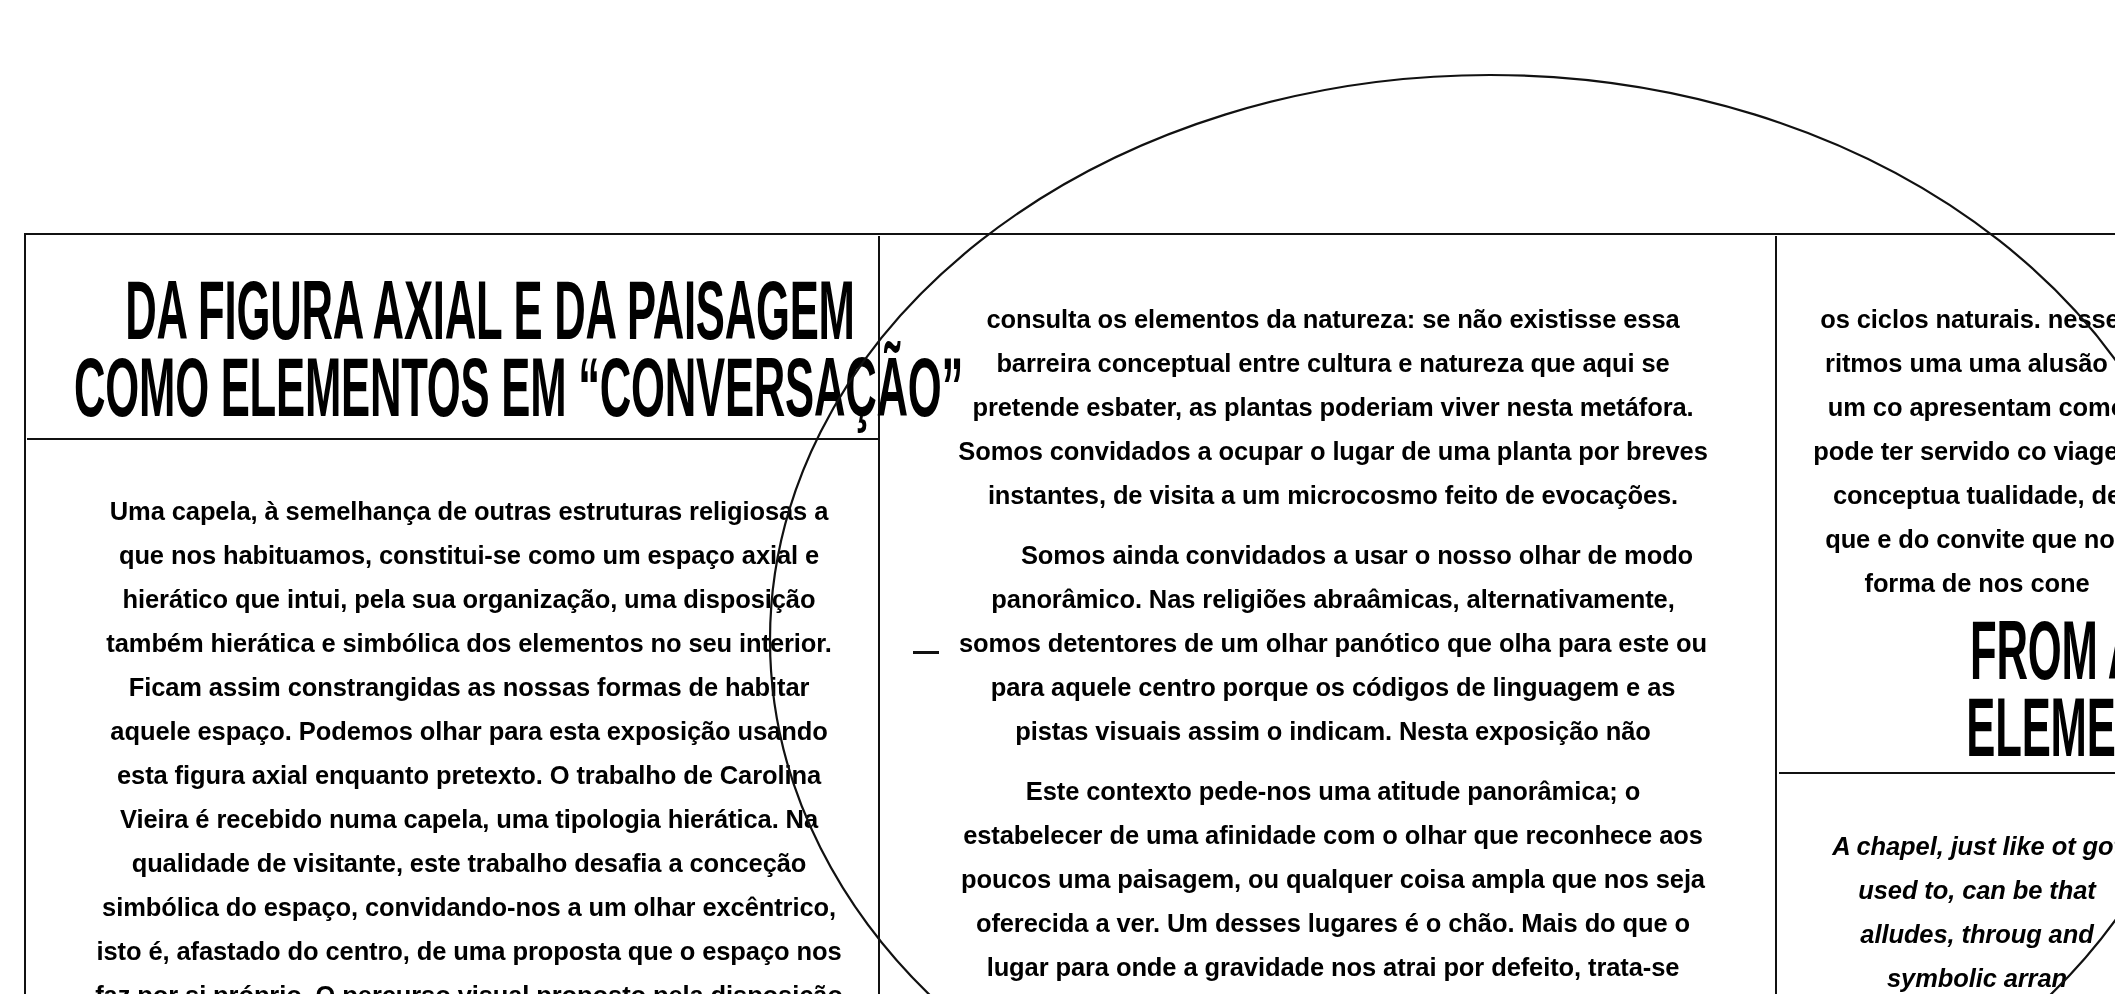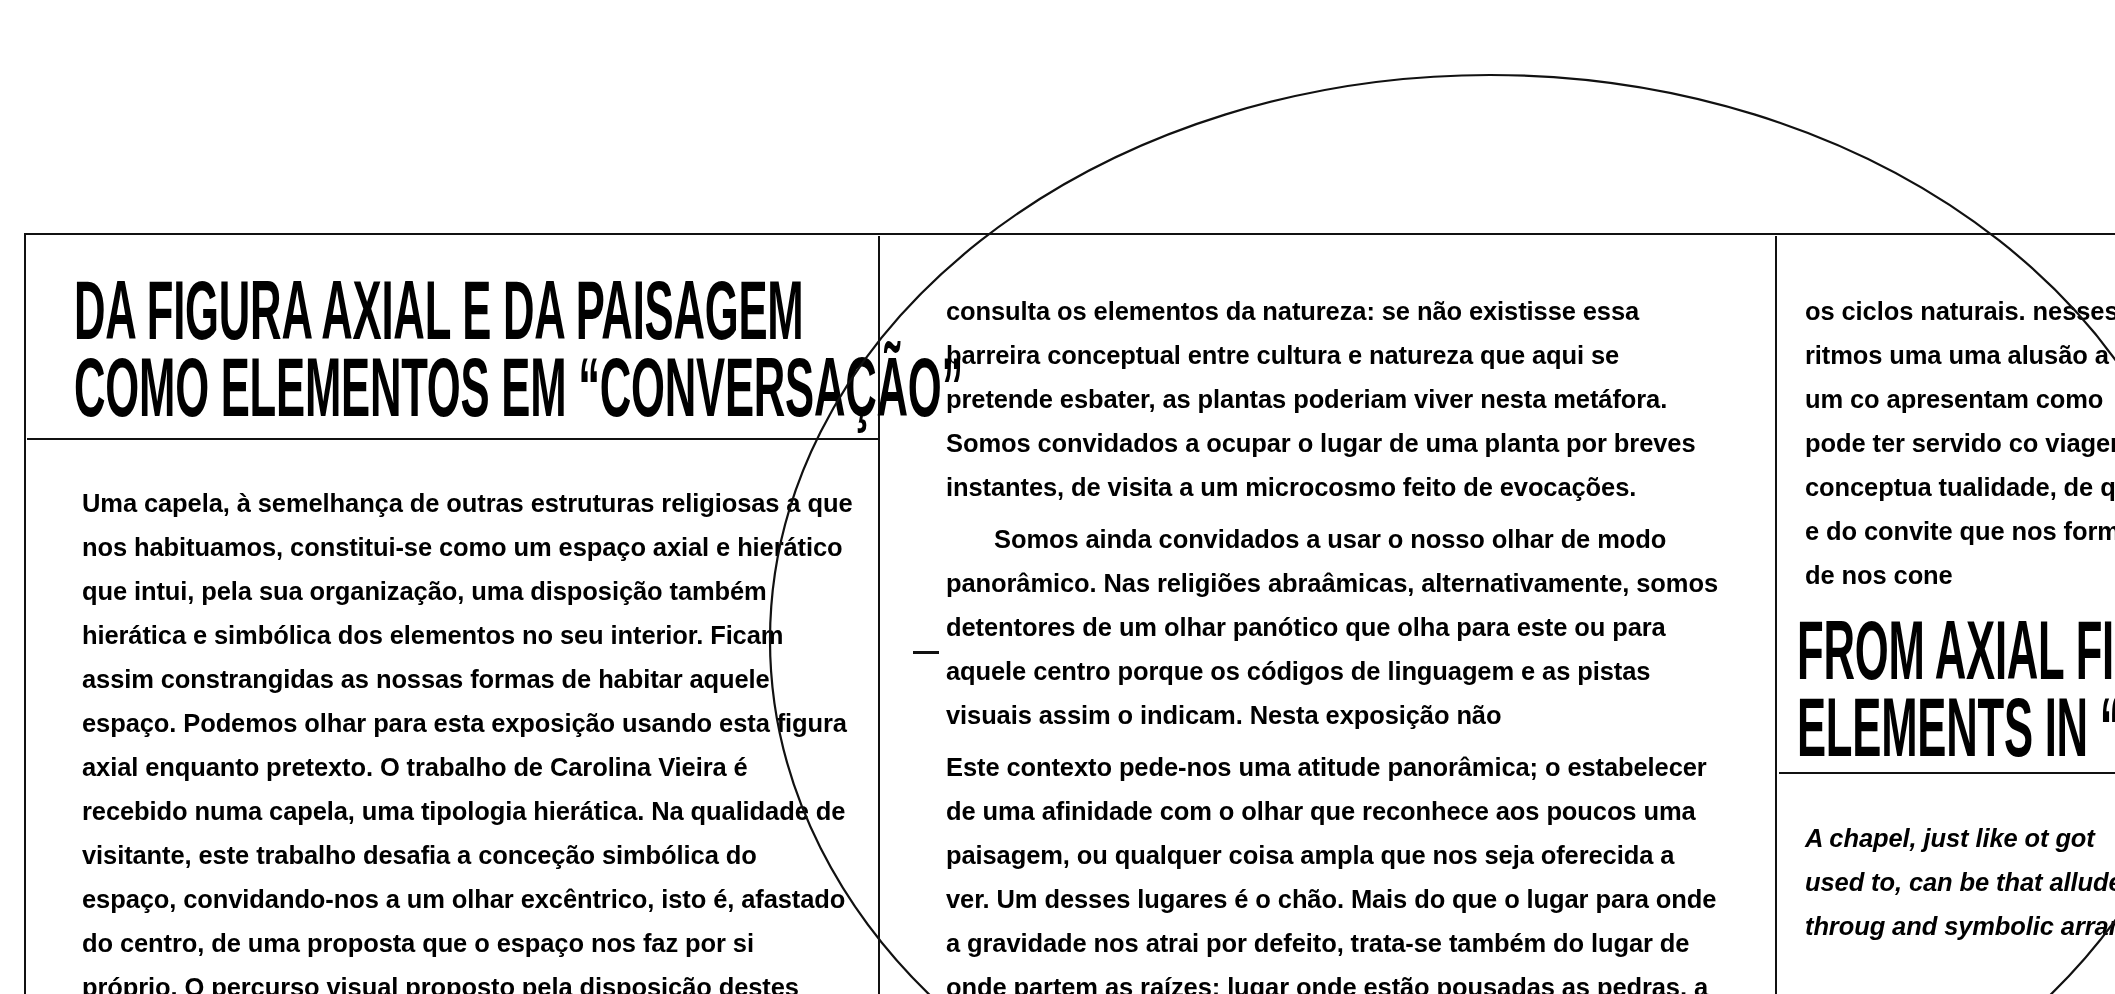--- a/index.html
+++ b/index.html
@@ -10,20 +10,21 @@
     height: 994px;
     overflow: hidden;
     font-family: "Liberation Sans", sans-serif;
   }
 
   #page {
     position: relative;
     width: 2115px;
     height: 994px;
     background: #ffffff;
+    text-align: center;
   }
 
   
   #arc-layer {
     position: absolute;
     left: 0;
     top: 0;
     width: 2115px;
     height: 994px;
     pointer-events: none;
@@ -136,21 +137,21 @@
     font-family: "Liberation Sans", sans-serif;
     font-weight: 700;
     font-size: 25.5px;
     line-height: 44px;
     color: #000000;
     letter-spacing: -0.1px;
     z-index: 10;
   }
 
   .body-copy p {
-    margin: 8px;
+    margin: 16px;
   }
 
   .body-copy p.indent {
     text-indent: 48px;
   }
 
   #col1-body {
     left: 74px;
     top: 473px;
     width: 790px;

